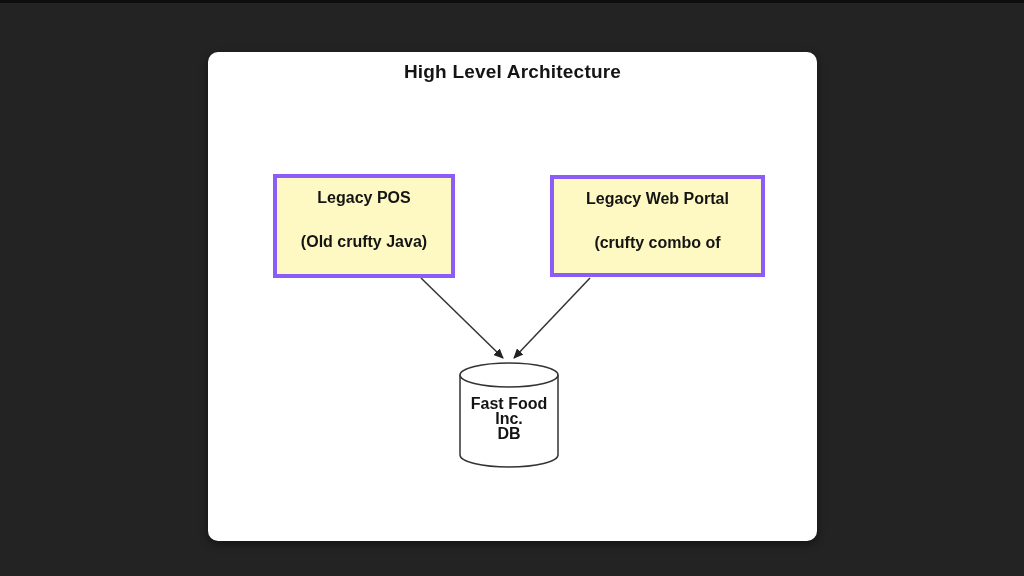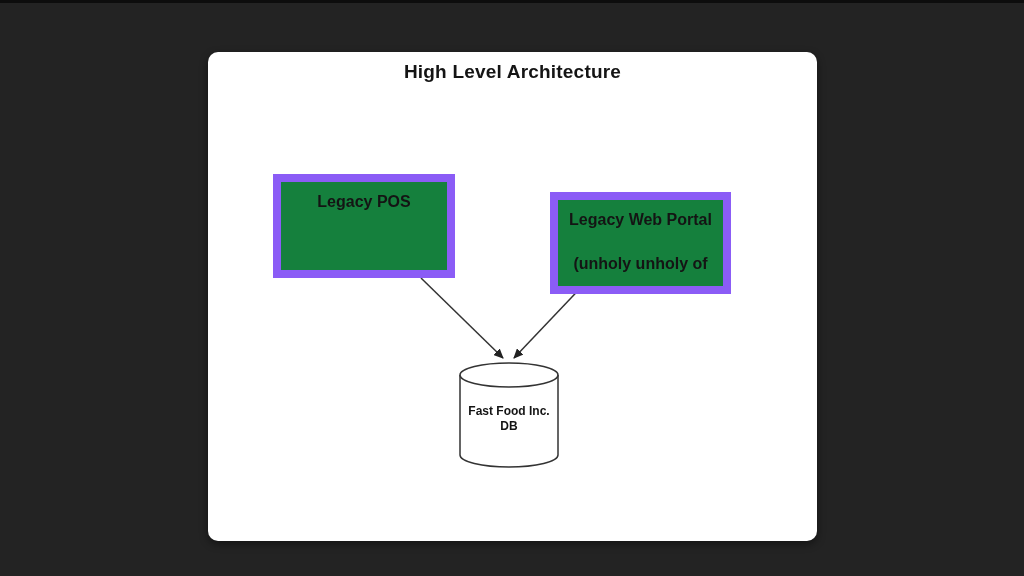--- a/index.html
+++ b/index.html
@@ -31,43 +31,43 @@
     width: 100%;
     text-align: center;
     font-size: 19px;
     font-weight: bold;
     color: #141414;
     letter-spacing: 0.2px;
   }
   .node-box {
     position: absolute;
     box-sizing: border-box;
-    border: 8px solid #8b5cf6;
-    background: #15803d;
+    border: 4px solid #8b5cf6;
+    background: #fef9c3;
     text-align: center;
     font-weight: bold;
     font-size: 16px;
     line-height: 21px;
     color: #141414;
     padding-top: 9px;
   }
   .node-box.pos { left: 65px;  top: 122px; width: 182px; height: 104px; }
-  .node-box.web { left: 342px; top: 140px; width: 181px; height: 102px; }
+  .node-box.web { left: 342px; top: 123px; width: 215px; height: 102px; }
   .gap { margin-top: 23px; }
   .canvas {
     position: absolute;
     left: 0; top: 0;
     width: 609px; height: 489px;
   }
   .db-label {
     position: absolute;
-    left: 252px; top: 352px;
+    left: 252px; top: 344px;
     width: 98px;
     text-align: center;
-    font-size: 12px;
+    font-size: 16px;
     font-weight: bold;
     line-height: 15px;
     color: #141414;
   }
 </style>
 </head>
 <body>
 
 <div class="page">
   <div class="top-strip"></div>
@@ -88,25 +88,26 @@
       <line x1="382" y1="226" x2="306" y2="306" stroke="#333333" stroke-width="1.5" marker-end="url(#ah)"></line>
 
       <g fill="#ffffff" stroke="#333333" stroke-width="1.5">
         <path d="M252 323 L252 403 A49 12 0 0 0 350 403 L350 323"></path>
         <ellipse cx="301" cy="323" rx="49" ry="12"></ellipse>
       </g>
     </svg>
 
     <div class="node-box pos">
       <div class="box-line">Legacy POS</div>
+      <div class="box-line gap">(Old crufty Java)</div>
     </div>
 
     <div class="node-box web">
       <div class="box-line">Legacy Web Portal</div>
-      <div class="box-line gap">(unholy unholy of</div>
+      <div class="box-line gap">(crufty combo of</div>
     </div>
 
     <div class="db-label">
       <div>Fast Food Inc.</div>
       <div>DB</div>
     </div>
 
   </div>
 </div>
 

